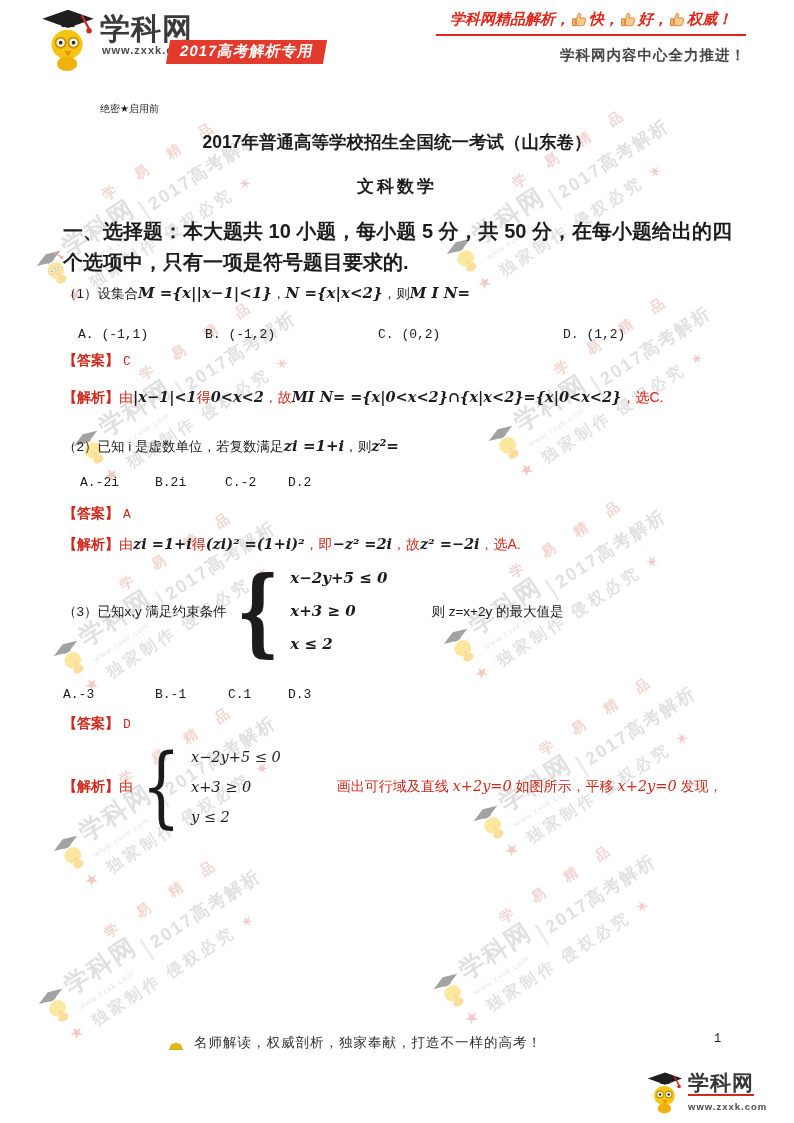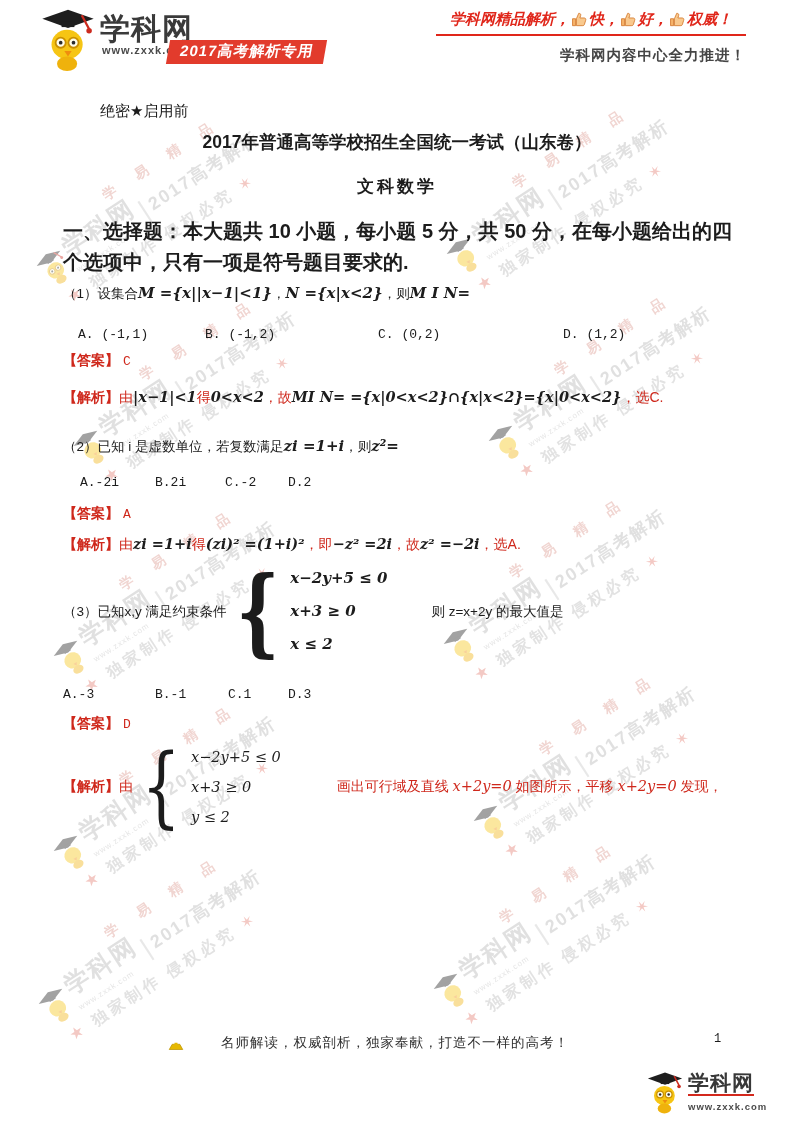--- a/index.html
+++ b/index.html
@@ -19,21 +19,21 @@
   .banner{left:168px;top:40px;background:#e23b2c;color:#fff;transform:skewX(-10deg);
           padding:2px 12px 3px;font-size:15px;font-weight:bold;letter-spacing:1px;z-index:2;}
   .slogan{left:436px;top:10px;width:310px;text-align:center;border-bottom:2px solid #e0261a;
           padding-bottom:5px;color:#e0261a;font-weight:bold;font-size:15px;font-style:italic;z-index:2;
           display:flex;align-items:center;justify-content:center;}
   .slogan svg.thumb{width:17px;height:17px;margin:0 1px;}
   .subslogan{left:460px;top:46px;width:286px;text-align:right;font-size:14.5px;font-weight:bold;
              color:#454545;letter-spacing:1px;z-index:2;}
 
   
-  .secrecy{left:100px;top:102px;font-size:15px;}
+  .secrecy{left:100px;top:102px;font-size:10px;}
   .title{left:0;top:130px;width:794px;text-align:center;font-size:17.5px;font-weight:bold;}
   .subtitle{left:0;top:175px;width:794px;text-align:center;font-size:17px;font-weight:bold;letter-spacing:3px;}
   .intro{left:63px;top:216px;width:672px;font-size:20px;font-weight:bold;line-height:31px;}
   .stem{font-size:13.5px;}
   .stem .math{font-size:15px;}
   .opts-row{left:0;width:794px;height:20px;}
   .opts-row span{position:absolute;font-size:13px;}
   .q1a{left:78px;} .q1b{left:205px;} .q1c{left:378px;} .q1d{left:563px;}
   .q2a{left:63px;margin-left:17px;} .q2b{left:155px;} .q2c{left:225px;} .q2d{left:288px;}
   .q3a{left:63px;} .q3b{left:155px;} .q3c{left:228px;} .q3d{left:288px;}
@@ -48,21 +48,21 @@
   .sysl .line{font-size:15px;line-height:33px;white-space:nowrap;}
   .sysl2 .line{font-size:14.5px;line-height:30px;white-space:nowrap;}
   .q3row{left:63px;top:562px;display:flex;align-items:center;}
   .q3row .post{margin-left:44px;font-size:13.5px;}
   .q3anarow{left:63px;top:742px;display:flex;align-items:center;}
   .q3anarow .redtext{margin-left:56px;font-size:14px;}
   .q3anarow .redtext .mathlight{font-size:14.5px;}
 
   
   .fnote-icon{left:167px;top:1041px;width:18px;height:11px;}
-  .fnote{left:194px;top:1034px;font-size:13.5px;color:#2e2e2e;letter-spacing:1px;margin-left:27px;}
+  .fnote{left:194px;top:1034px;font-size:13.5px;color:#2e2e2e;letter-spacing:1px;}
   .pagenum{left:714px;top:1032px;font-size:12px;}
   .br-logo{left:646px;top:1070px;display:flex;align-items:flex-end;z-index:2;}
   .br-logo .msvg{width:38px;height:44px;}
   .br-name{font-size:21px;font-weight:bold;color:#383838;border-bottom:2px solid #d3281c;
            letter-spacing:1px;line-height:23px;}
   .br-url{font-size:9.5px;font-weight:bold;color:#4a4a4a;letter-spacing:1px;}
 
   
   .wm{position:absolute;transform:rotate(-33deg);opacity:.55;z-index:0;width:310px;pointer-events:none;}
   .wm .r1{margin-left:95px;font-size:14px;color:#e5b3ac;letter-spacing:10px;font-weight:bold;}

